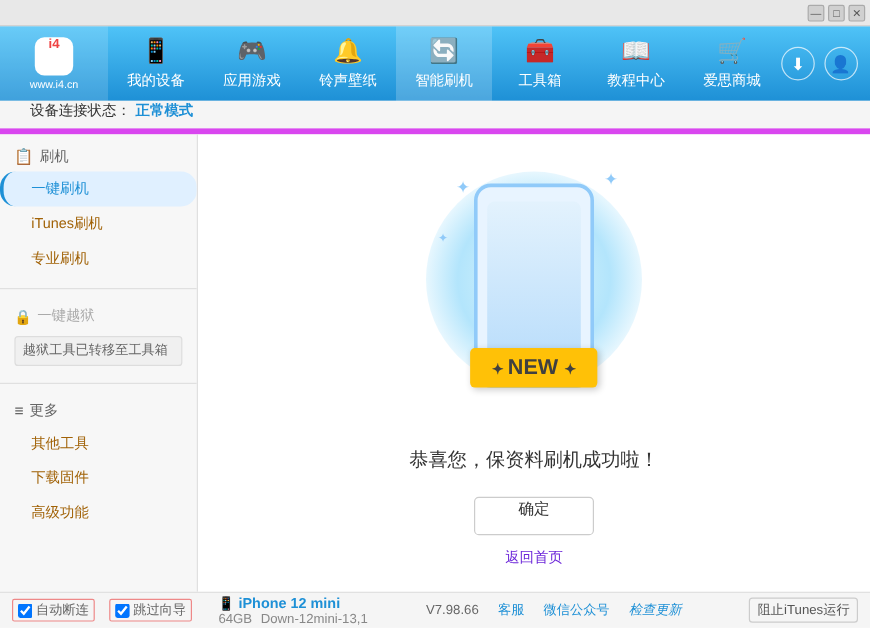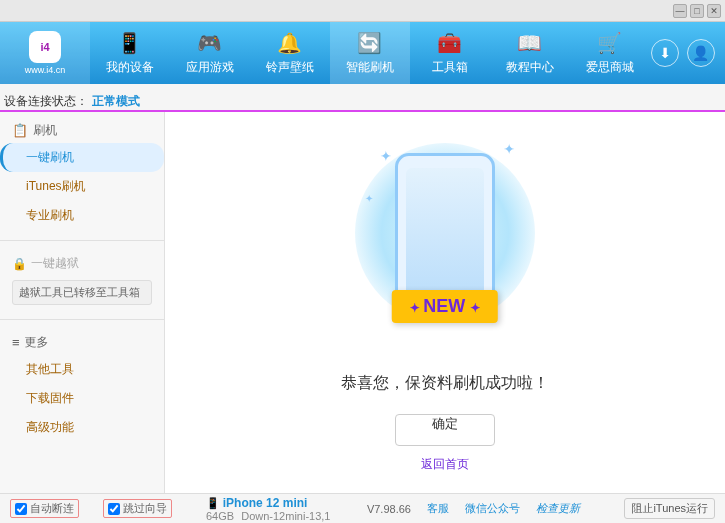--- a/index.html
+++ b/index.html
@@ -39,22 +39,22 @@
       flex-direction: column;
       align-items: center;
       justify-content: center;
       height: 100%;
       background: rgba(255,255,255,0.15);
     }
     .logo-icon {
       width: 32px; height: 32px;
       background: white;
       border-radius: 8px;
-      display: flex; align-items: center; justify-content: center;
-      color: #a21caf; font-weight: bold; font-size: 14px;
+      display: flex; justify-content: center;
+      color: #ef4444; font-weight: bold; font-size: 14px;
     }
     .logo-text {
       color: white; font-size: 9px; margin-top: 2px;
     }
     .nav-items {
       display: flex;
       flex: 1;
       height: 100%;
     }
     .nav-item {
@@ -85,24 +85,24 @@
       border-radius: 50%;
       border: 1.5px solid rgba(255,255,255,0.7);
       display: flex; align-items: center; justify-content: center;
       color: white; font-size: 14px; cursor: pointer;
     }
 
     
     .status-bar {
       height: 28px;
       background: #f5f5f5;
-      border-bottom: 2px solid #d946ef;
-      display: flex;
-      align-items: flex-end;
-      padding: 0 4px;
+      border-bottom: 5px solid #d946ef;
+      display: flex;
+      align-items: flex-start;
+      padding: 0 25px;
       font-size: 12px;
       color: #666;
     }
     .status-bar .status-label { color: #333; }
     .status-bar .status-value { color: #1e90d6; font-weight: bold; margin-left: 4px; }
 
     
     .main-layout {
       display: flex;
       height: calc(523px - 22px - 62px - 28px - 30px);
@@ -208,21 +208,21 @@
       border: 2px solid #90caf9;
       background: #e8f4ff;
     }
     
     .new-banner {
       position: absolute;
       bottom: 30px;
       left: 50%;
       transform: translateX(-50%);
       background: #ffc107;
-      color: #6d28d9;
+      color: #404040;
       font-weight: bold;
       font-size: 18px;
       padding: 6px 18px;
       border-radius: 4px;
       white-space: nowrap;
       box-shadow: 2px 2px 6px rgba(0,0,0,0.2);
     }
     .new-banner::before {
       content: '✦ ';
       font-size: 12px;
@@ -268,21 +268,21 @@
       border-top: 1px solid #ddd;
       display: flex;
       align-items: center;
       padding: 0 10px;
       font-size: 11px;
       color: #666;
     }
     .bottom-left {
       display: flex;
       align-items: center;
-      gap: 24px;
+      gap: 12px;
     }
     .checkbox-item {
       display: flex;
       align-items: center;
       gap: 3px;
       border: 1px solid #e88;
       padding: 1px 4px;
       border-radius: 2px;
     }
     .checkbox-item input { width: 12px; height: 12px; }

